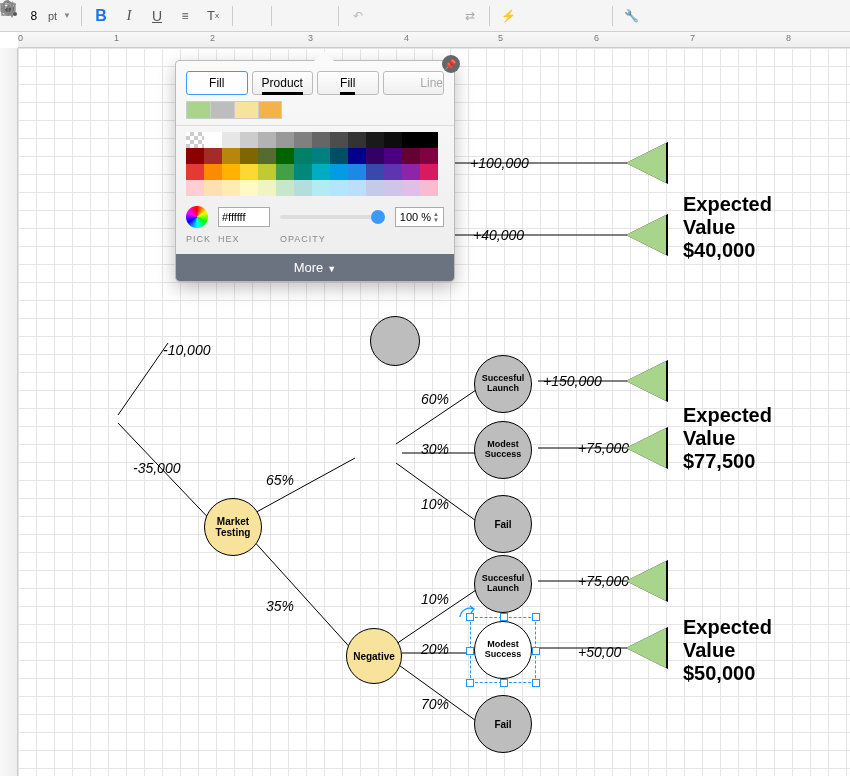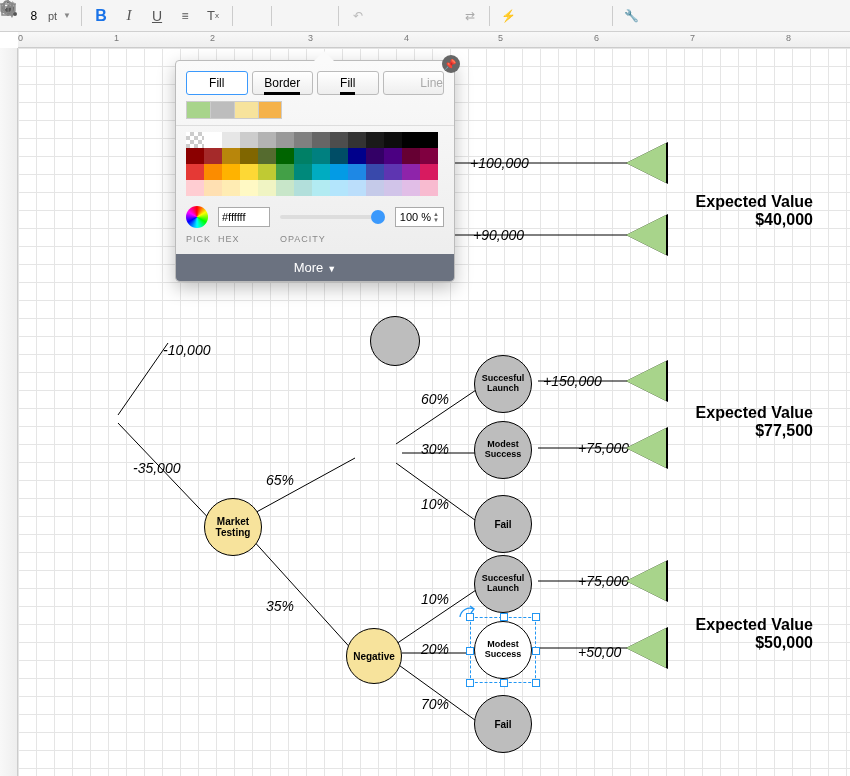--- a/index.html
+++ b/index.html
@@ -31,21 +31,21 @@
   .node-rect { position: absolute; background: #f5b24a; border: 1px solid #000; display: flex; align-items: center; justify-content: center; text-align: center; font-size: 11px; font-weight: bold; }
   .node-circle { position: absolute; border: 1px solid #000; border-radius: 50%; display: flex; flex-direction: column; align-items: center; justify-content: center; text-align: center; font-size: 10px; font-weight: bold; }
   .yellow { background: #f7e39c; }
   .gray { background: #bdbdbd; }
   .white { background: #fff; }
   .tri-wrap { position:absolute; }
   .tri-outline { position:absolute; width:0;height:0;border-top:21px solid transparent;border-bottom:21px solid transparent;border-right:42px solid #000; }
   .tri-fill { position:absolute; top:1px; left:0; width:0;height:0;border-top:20px solid transparent;border-bottom:20px solid transparent;border-right:40px solid #a8d48b; }
 
   .edge-label { position: absolute; font-size: 14px; color: #000; background: rgba(255,255,255,0.0); font-style: italic; }
-  .ev-label { position: absolute; font-size: 16px; font-weight: bold; text-align: right; }
+  .ev-label { position: absolute; font-size: 20px; font-weight: bold; text-align: left; }
 
   
   .sel { position: absolute; border: 1px dashed #2196f3; }
   .handle { position: absolute; width: 8px; height: 8px; background: #fff; border: 1px solid #2196f3; }
 
   
   .popup { position: absolute; top: 60px; left: 175px; width: 280px; background: linear-gradient(#fafafa,#ececec); border: 1px solid #bbb; border-radius: 4px; box-shadow: 0 6px 18px rgba(0,0,0,.25); z-index: 50; }
   .popup-pin { position:absolute; top:-6px; right:-6px; width:18px; height:18px; border-radius:50%; background:#666; color:#fff; display:flex; align-items:center; justify-content:center; font-size:10px; cursor:pointer; }
   .popup-arrow { position:absolute; top:-10px; left:138px; width:0;height:0;border-left:10px solid transparent;border-right:10px solid transparent;border-bottom:10px solid #fafafa; }
   .tabs { display: flex; gap: 4px; padding: 10px 10px 6px 10px; }
@@ -207,21 +207,21 @@
     <line x1="520" y1="333" x2="610" y2="333" stroke="#000"></line>
     <line x1="520" y1="400" x2="610" y2="400" stroke="#000"></line>
 
     <line x1="520" y1="533" x2="610" y2="533" stroke="#000"></line>
     <line x1="520" y1="600" x2="610" y2="600" stroke="#000"></line>
   </svg>
 
 
   <div class="edge-label" style="left:145px;top:294px;">-10,000</div>
   <div class="edge-label" style="left:452px;top:107px;">+100,000</div>
-  <div class="edge-label" style="left:455px;top:179px;">+90,000</div>
+  <div class="edge-label" style="left:455px;top:179px;">+40,000</div>
 
   <div class="ev-label" style="left:665px;top:145px;width:130px;">
     <div>Expected Value</div>
     <div>$40,000</div>
   </div>
 
   <div class="tri-wrap" style="left:608px;top:94px;">
     <div class="tri-outline"></div>
       <div class="tri-fill"></div>
   </div>
@@ -323,21 +323,21 @@
 </div>
 
 <div class="popup">
   <div class="popup-arrow"></div>
   <div class="popup-pin">📌</div>
   <div class="tabs">
     <div class="tab active">
         <span>Fill</span>
       </div>
     <div class="tab border-tab">
-        <span>Border</span>
+        <span>Product</span>
       </div>
     <div class="tab text-tab">
         <span>Fill</span>
       </div>
     <div class="tab disabled">
         <span>Line</span>
       </div>
   </div>
 
   <div class="recent-row">

